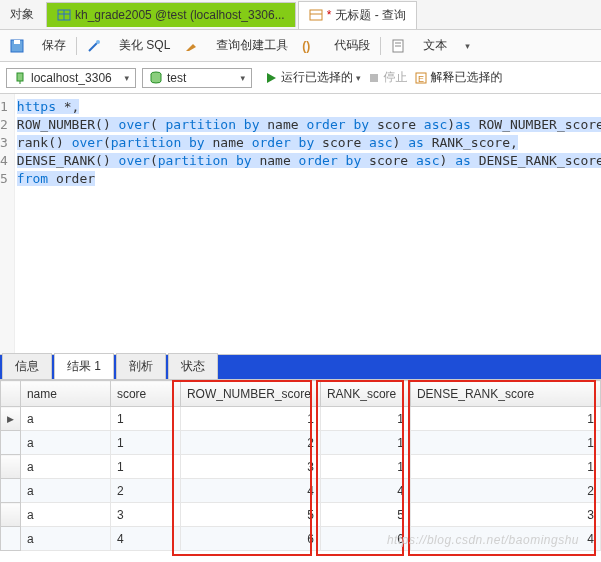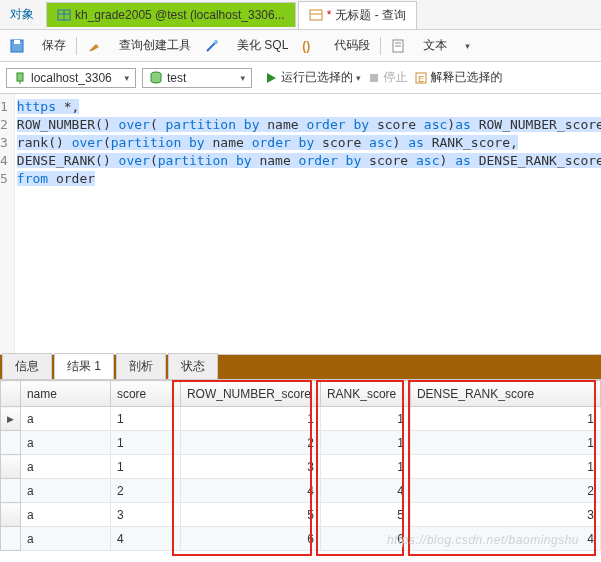--- a/index.html
+++ b/index.html
@@ -1,38 +1,38 @@
 <!DOCTYPE html>
 <html><head>
 <meta charset="utf-8">
 <style>
   * { box-sizing: border-box; margin: 0; padding: 0; }
   body { font-family: "Microsoft YaHei", Tahoma, sans-serif; font-size: 12px; background: #fff; width: 601px; height: 562px; overflow: hidden; color: #333; }
   .top-tabs { display: flex; align-items: center; height: 30px; border-bottom: 1px solid #d0d0d0; background: #f5f5f5; }
-  .top-tabs .label { padding: 0 10px; color: #0369a1; text-align: right; }
+  .top-tabs .label { padding: 0 10px; color: #404040; text-align: right; }
   .top-tab { display: flex; align-items: center; gap: 4px; padding: 5px 10px; border: 1px solid #ccc; border-bottom: none; background: #fff; margin-left: 2px; }
   .top-tab.inactive { background: #84cc16; }
   .icon { display: inline-block; width: 14px; height: 14px; }
   .icon svg { width: 14px; height: 14px; }
   .toolbar { display: flex; align-items: center; gap: 6px; padding: 4px 6px; border-bottom: 1px solid #d0d0d0; background: #fafafa; height: 32px; }
   .toolbar .tbtn { display: flex; align-items: center; gap: 18px; padding: 2px 4px; cursor: default; }
   .toolbar .sep { width: 1px; height: 18px; background: #ccc; }
   .conn-row { display: flex; align-items: center; gap: 6px; padding: 4px 6px; border-bottom: 1px solid #d0d0d0; height: 32px; }
   .combo { display: flex; align-items: center; border: 1px solid #aaa; background: #fff; padding: 2px 6px; min-width: 130px; justify-content: space-between; }
   .combo .left { display: flex; align-items: center; gap: 4px; }
   .run { display: flex; align-items: center; gap: 3px; color: #333; }
   .editor { font-family: Consolas, monospace; font-size: 13px; display: flex; height: 260px; }
   .gutter { width: 30px; text-align: right; padding: 4px 6px 0 0; color: #888; background: #f7f7f7; border-right: 1px solid #eee; }
   .gutter div { height: 18px; line-height: 18px; }
   .code { padding: 4px 2px; }
   .code div.line { height: 18px; line-height: 18px; white-space: pre; }
   .sel { background: #cfe2ff; }
   .kw { color: #0b72d0; }
   .over { color: #0b72d0; }
-  .bottom-tabs { display: flex; border-top: 1px solid #ccc; border-bottom: 1px solid #ccc; background: #a16207; height: 26px; align-items: end; }
+  .bottom-tabs { display: flex; border-top: 1px solid #ccc; border-bottom: 1px solid #ccc; background: #1d4ed8; height: 26px; align-items: end; }
   .bottom-tabs .btab { padding: 4px 12px; border: 1px solid #ccc; border-bottom: none; background: #eee; margin-left: 2px; }
   .bottom-tabs .btab.active { background: #fff; margin-top: 14px; }
   .grid { position: relative; }
   table { border-collapse: collapse; width: 100%; font-size: 12px; }
   th { background: linear-gradient(#fdfdfd, #ececec); border: 1px solid #ccc; padding: 4px 6px; text-align: left; font-weight: normal; height: 26px; }
   td { border: 1px solid #e6e6e6; padding: 3px 6px; height: 24px; }
   td.right { text-align: right; }
   tr.alt td { background: #f6f9fc; }
   .rowmark { width: 10px; background: linear-gradient(#fdfdfd,#ececec); border:1px solid #ccc; }
   .redbox { position: absolute; border: 2px solid #e2271a; pointer-events: none; }
@@ -67,31 +67,31 @@
 <div class="toolbar">
   <div class="tbtn">
     <span class="icon"><svg viewBox="0 0 14 14">
           <rect x="1" y="1" width="12" height="12" fill="#6ba7e0" stroke="#2a6fc9"></rect>
           <rect x="4" y="1" width="6" height="4" fill="#fff"></rect>
         </svg></span>
     <span>保存</span>
   </div>
   <span class="sep"></span>
   <div class="tbtn">
-    <span class="icon orange"><svg viewBox="0 0 14 14">
-          <path d="M2 12 L9 5 L12 8 L5 12 Z" fill="#d08a2c"></path>
-        </svg></span>
-    <span>查询创建工具</span>
-  </div>
-  <div class="tbtn">
     <span class="icon blue"><svg viewBox="0 0 14 14">
           <path d="M2 12 L10 4" stroke="#2a6fc9" stroke-width="2"></path>
           <circle cx="11" cy="3" r="2" fill="#7bb7ee"></circle>
         </svg></span>
     <span>美化 SQL</span>
+  </div>
+  <div class="tbtn">
+    <span class="icon orange"><svg viewBox="0 0 14 14">
+          <path d="M2 12 L9 5 L12 8 L5 12 Z" fill="#d08a2c"></path>
+        </svg></span>
+    <span>查询创建工具</span>
   </div>
   <div class="tbtn">
     <span class="icon" style="color:#d08a2c;font-weight:bold">()</span>
     <span>代码段</span>
   </div>
   <span class="sep"></span>
   <div class="tbtn">
     <span class="icon"><svg viewBox="0 0 14 14">
           <rect x="2" y="1" width="10" height="12" fill="#fff" stroke="#888"></rect>
           <line x1="4" y1="4" x2="10" y2="4" stroke="#888"></line>

